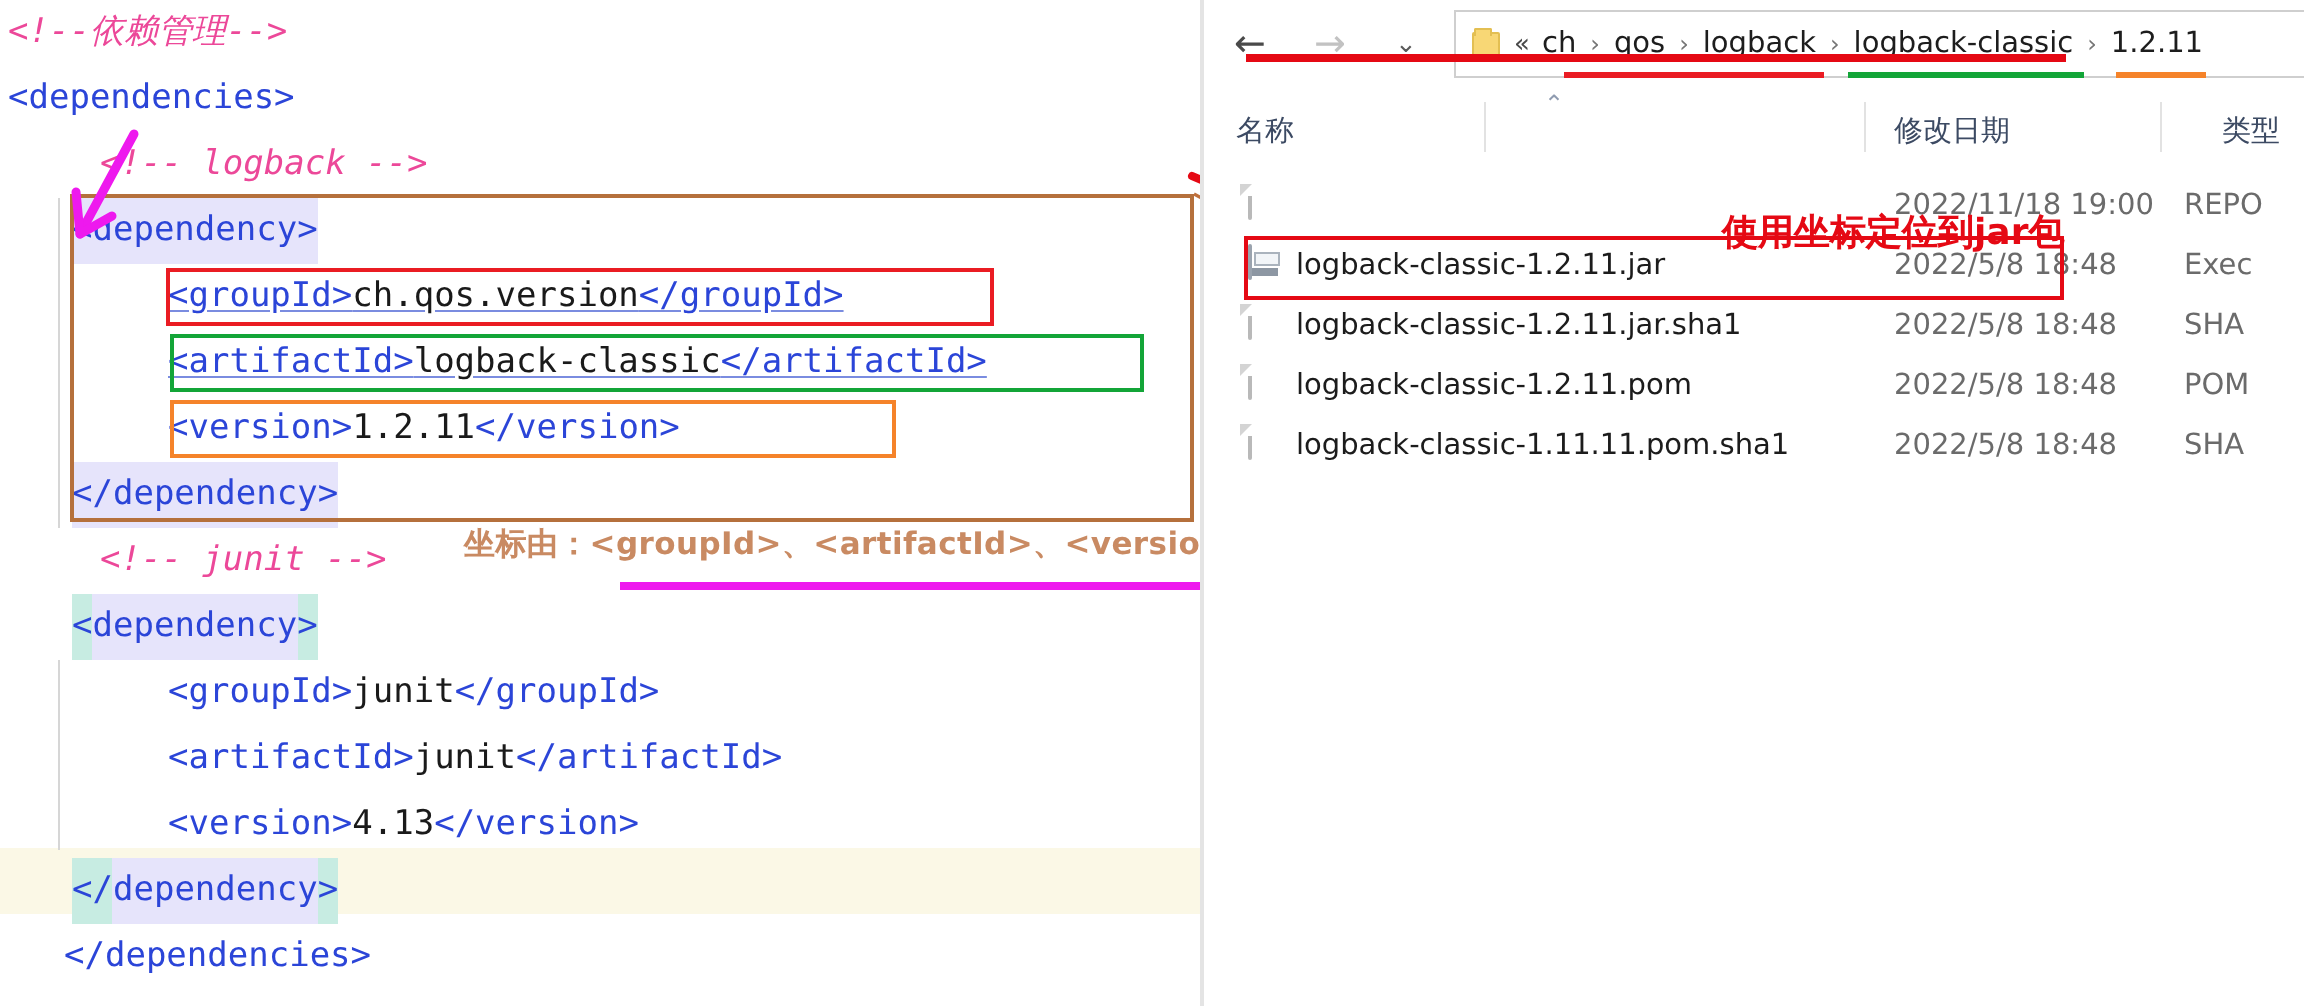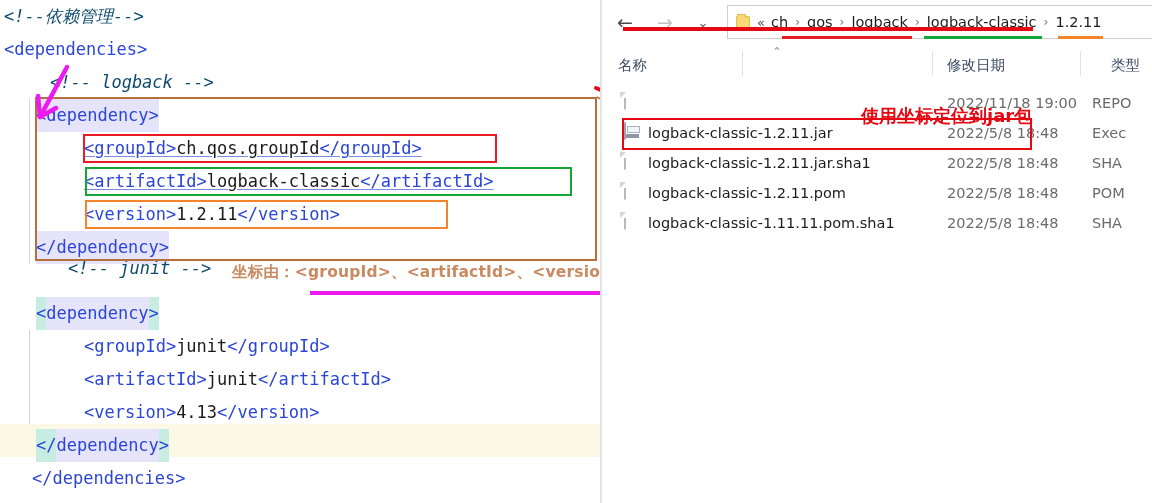--- a/index.html
+++ b/index.html
@@ -20,21 +20,21 @@
     font-size: 17px;
     line-height: 33px;
   }
   .code-line {
     position: absolute; left: 0; width: 600px; height: 33px;
     white-space: pre; color: #2b2b2b;
     display: flex; align-items: center;
   }
   .tag      { color: #2b45d8; }
   .txt      { color: #1a1a1a; }
-  .comment  { color: #0c4a6e; font-style: italic; }
+  .comment  { color: #ec4899; font-style: italic; }
   .hl-lav   { background: #e6e4fb; }
   .hl-teal  { background: #c7ece2; }
   .row-hl {
     position: absolute; left: 0; width: 600px; height: 33px;
     background: #fbf8e6;
   }
   .indent-guide {
     position: absolute; width: 1px; background: #d6d6d6;
   }
   .underline-blue {
@@ -182,36 +182,36 @@
 
     <div class="code-line" style="top:66px; padding-left:50px;">
       <span class="comment">&lt;!-- logback --&gt;</span>
     </div>
 
     <div class="code-line" style="top:99px; padding-left:36px;">
       <span class="tag hl-lav">&lt;dependency&gt;</span>
     </div>
 
     <div class="code-line" style="top:132px; padding-left:84px;">
-      <span class="tag underline-blue">&lt;groupId&gt;</span><span class="txt underline-blue">ch.qos.groupId</span><span class="tag underline-blue">&lt;/groupId&gt;</span>
+      <span class="tag underline-blue">&lt;groupId&gt;</span><span class="txt underline-blue">ch.qos.version</span><span class="tag underline-blue">&lt;/groupId&gt;</span>
     </div>
 
     <div class="code-line" style="top:165px; padding-left:84px;">
       <span class="tag underline-blue">&lt;artifactId&gt;</span><span class="txt underline-blue">logback-classic</span><span class="tag underline-blue">&lt;/artifactId&gt;</span>
     </div>
 
     <div class="code-line" style="top:198px; padding-left:84px;">
       <span class="tag">&lt;version&gt;</span><span class="txt">1.2.11</span><span class="tag">&lt;/version&gt;</span>
     </div>
 
     <div class="code-line" style="top:231px; padding-left:36px;">
       <span class="tag hl-lav">&lt;/dependency&gt;</span>
     </div>
 
-    <div class="code-line" style="top:252px; padding-left:68px;">
+    <div class="code-line" style="top:264px; padding-left:50px;">
       <span class="comment">&lt;!-- junit --&gt;</span>
     </div>
 
     <div class="code-line" style="top:297px; padding-left:36px;">
       <span class="tag hl-teal">&lt;</span><span class="tag hl-lav">dependency</span><span class="tag hl-teal">&gt;</span>
     </div>
 
     <div class="code-line" style="top:330px; padding-left:84px;">
       <span class="tag">&lt;groupId&gt;</span><span class="txt">junit</span><span class="tag">&lt;/groupId&gt;</span>
     </div>

